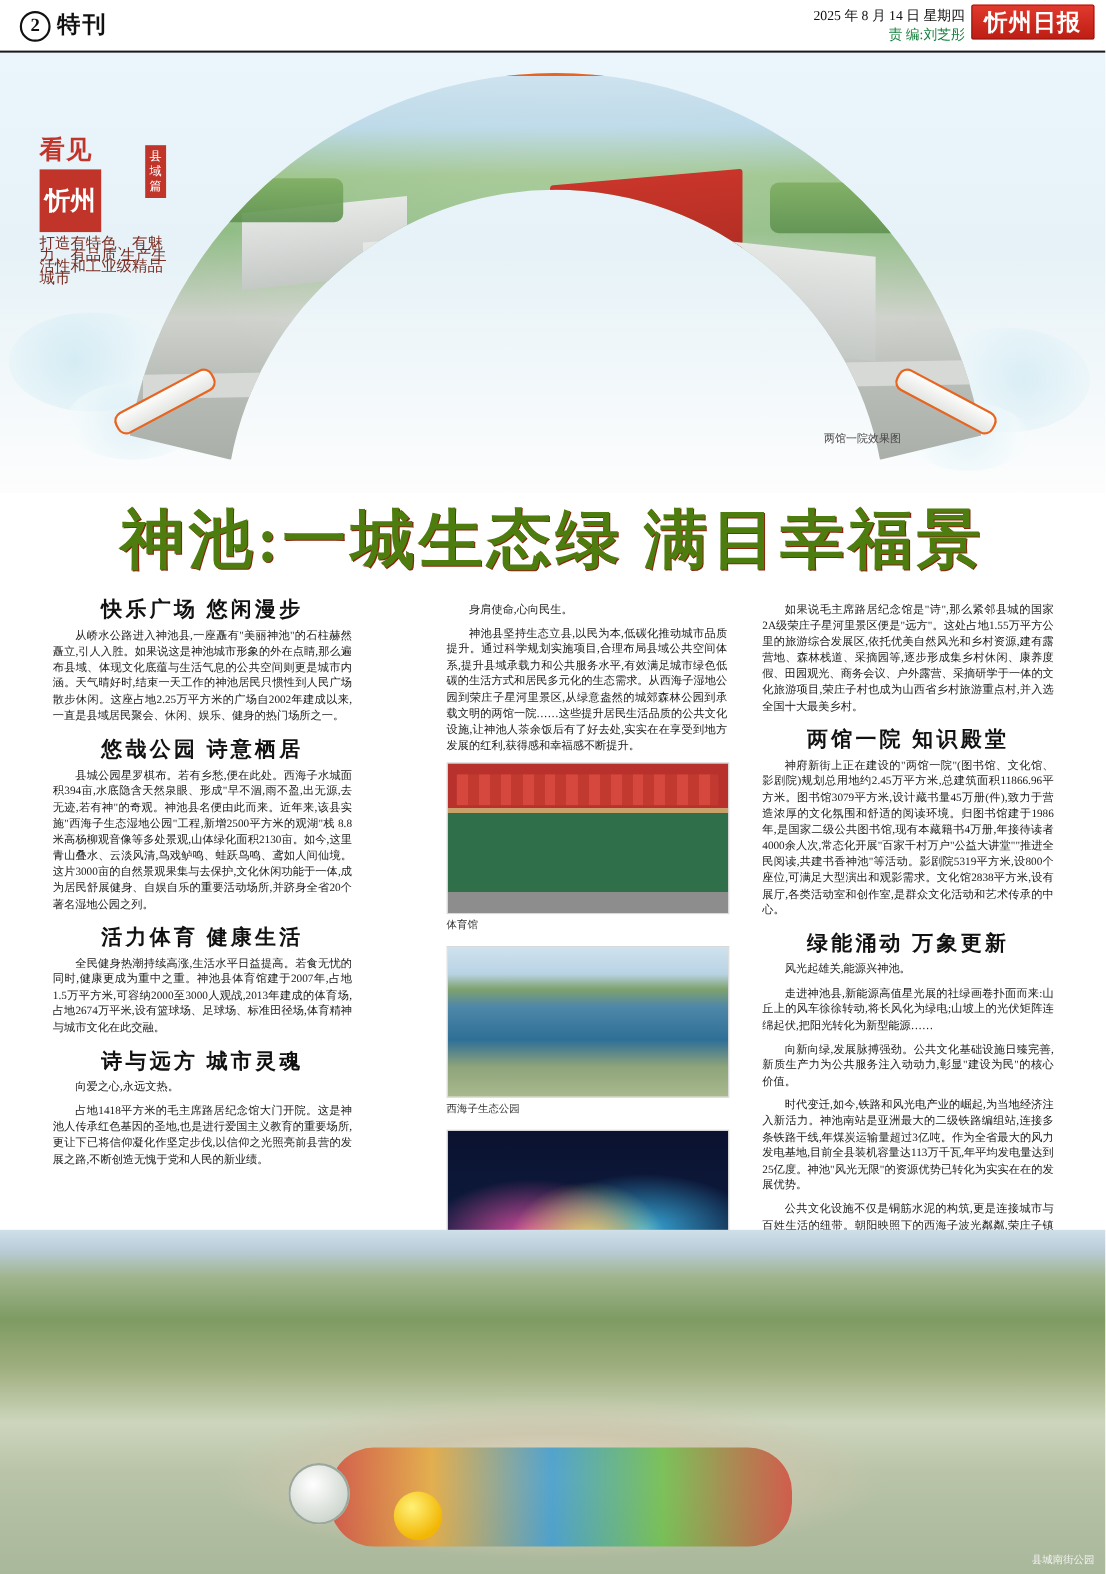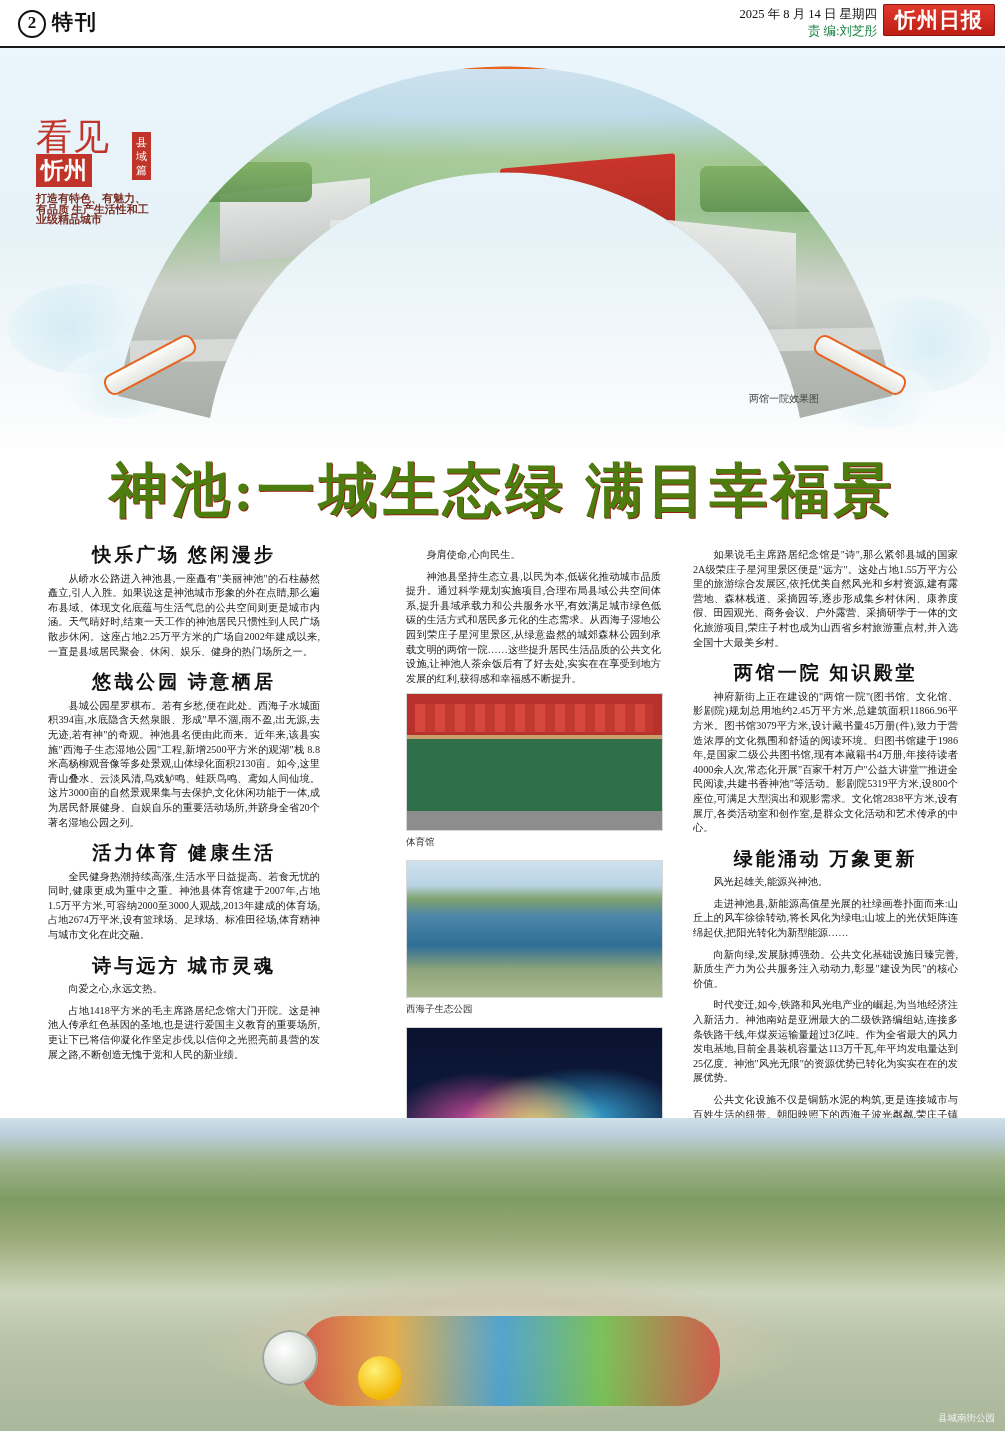--- a/index.html
+++ b/index.html
@@ -91,32 +91,32 @@
     background:linear-gradient(180deg,#fdfdfb,#e3e5e1);
     border:2px solid #e8641f;
   }
   .stick-l{left:0px;top:288px;transform:rotate(-28deg);}
   .stick-r{right:0px;top:288px;transform:rotate(28deg);}
 
   .seal{
     position:absolute;left:36px;top:74px;width:120px;height:96px;
   }
   .seal .kanjian{
-    font-size:36px;font-weight:normal;color:#c0342a;line-height:30px;letter-spacing:1px;
+    font-size:23px;font-weight:bold;color:#c0342a;line-height:30px;letter-spacing:1px;
   }
   .seal .xinzhou{
     display:inline-block;background:#c0342a;color:#fff;font-size:23px;font-weight:bold;
-    padding:1px 5px;margin-top:2px;
+    padding:13px 5px;margin-top:2px;
   }
   .seal .tag{
     position:absolute;left:96px;top:10px;width:17px;
     background:#c0342a;color:#fff;font-size:11px;line-height:14px;text-align:center;padding:3px 1px;
   }
   .seal .sub{
-    margin-top:6px;font-size:11px;color:#7b2d23;line-height:10.5px;font-weight:bold;
+    margin-top:6px;font-size:14px;color:#7b2d23;line-height:10.5px;
   }
   .fan-caption{
     position:absolute;right:186px;top:344px;font-size:10px;color:#444;
   }
 
   
   .main-title{
     position:absolute;left:0;top:452px;width:1005px;text-align:center;
     font-size:58px;font-weight:bold;letter-spacing:4px;
     color:#4d7c0f;

